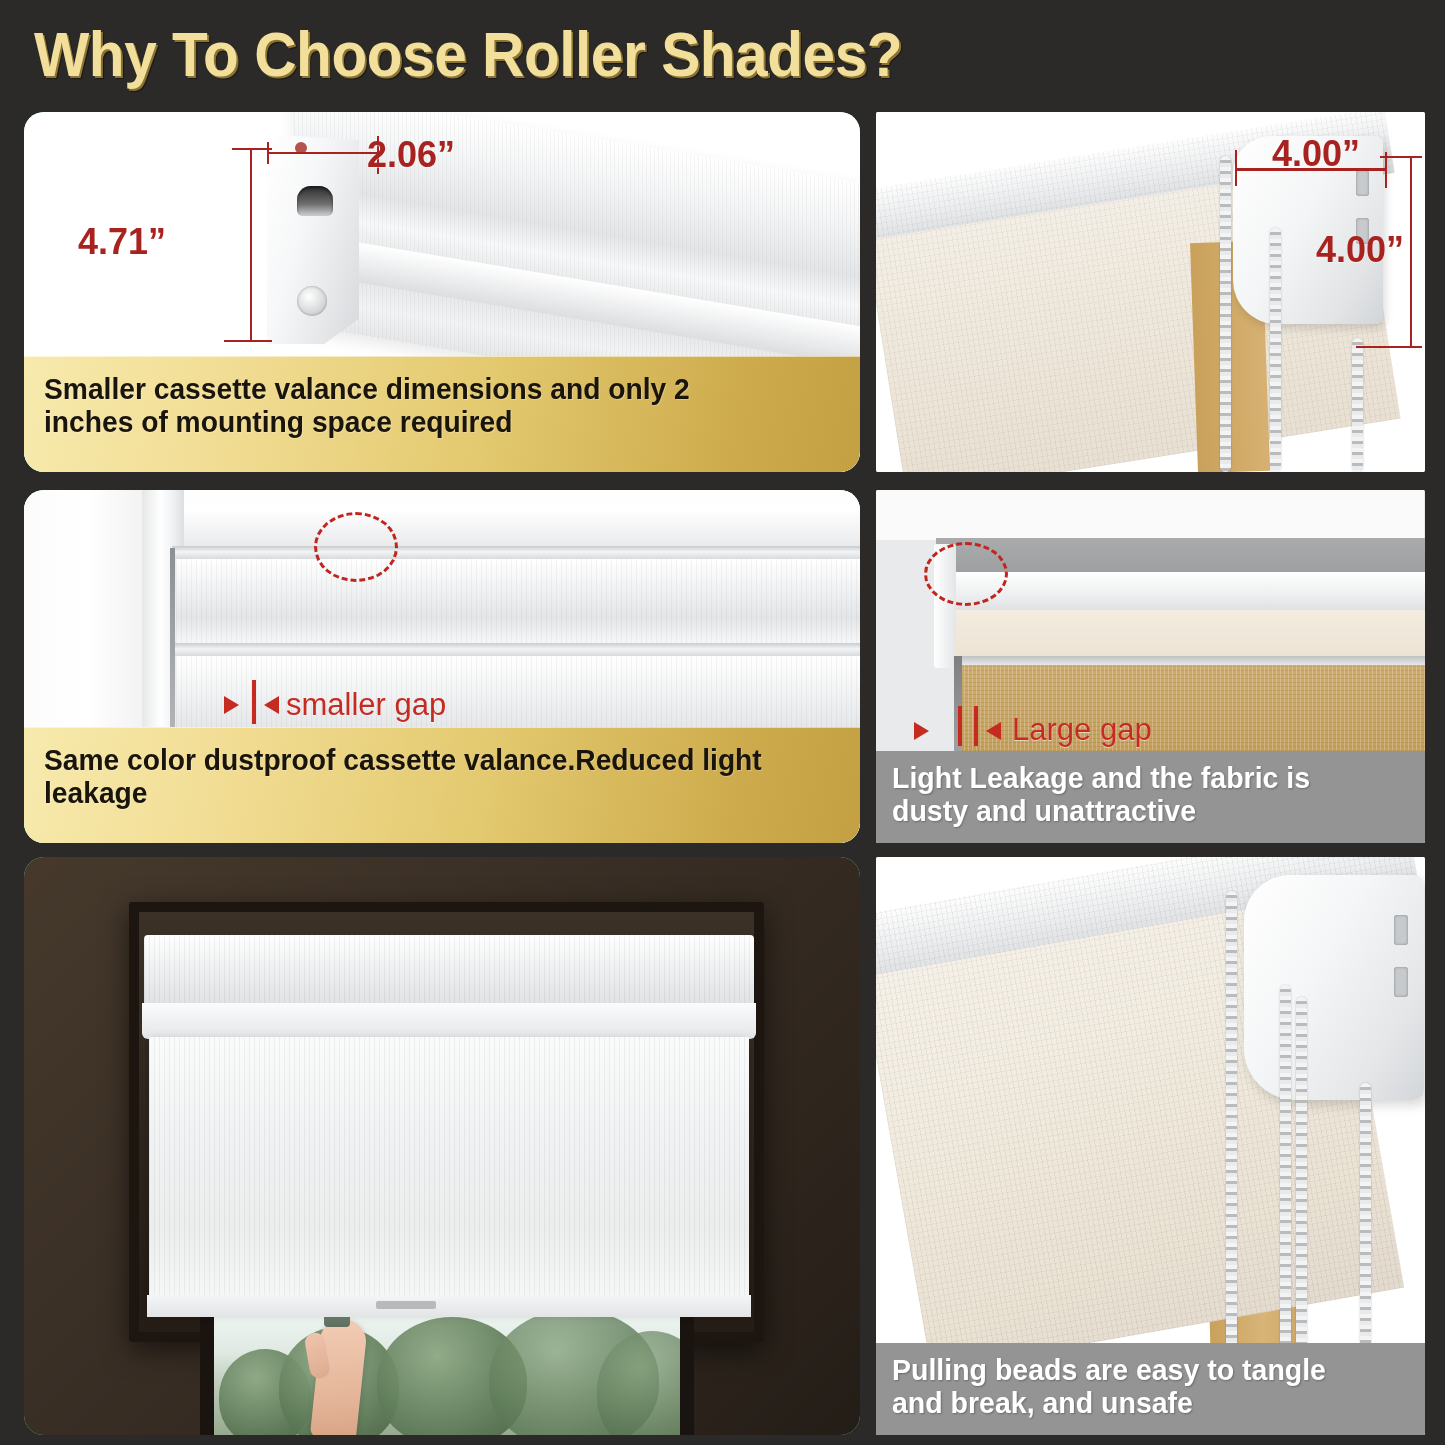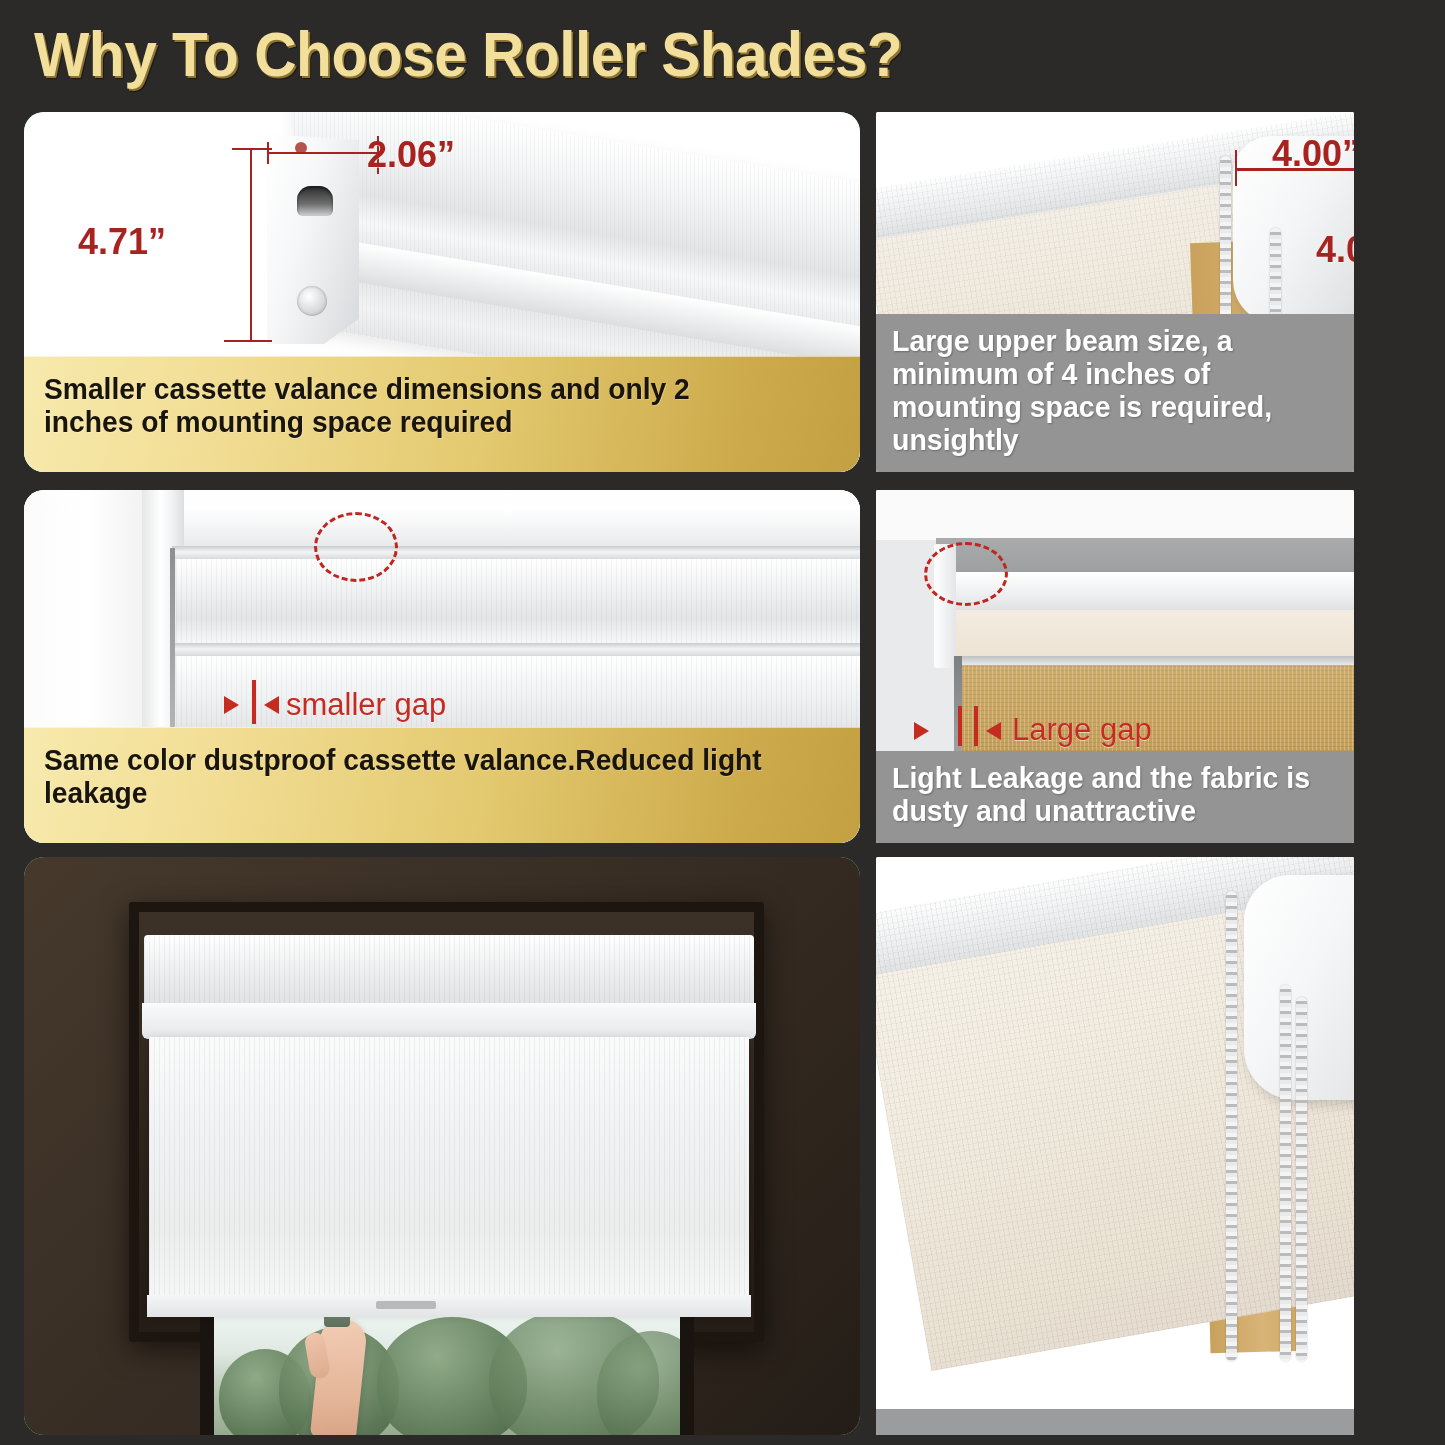--- a/index.html
+++ b/index.html
@@ -22,21 +22,21 @@
     white-space:nowrap;
   }
 
   
   .grid{position:absolute;left:0;top:0;width:1445px;height:1445px;}
   .panel{position:absolute;overflow:hidden;background:#86efac;}
   .panel.left{border-radius:20px;}
   .panel.right{border-radius:2px;}
 
   .col-l{left:24px;width:836px;}
-  .col-r{left:876px;width:478px;}
+  .col-r{left:876px;width:549px;}
   .row-1{top:112px;height:360px;}
   .row-2{top:490px;height:353px;}
   .row-3{top:857px;height:578px;}
 
   .stage{position:absolute;left:0;top:0;right:0;bottom:0;}
 
   
   .cap{position:absolute;left:0;right:0;bottom:0;box-sizing:border-box;}
   .cap.gold{
     background:linear-gradient(100deg,#f7eaad 0%,#f2de96 22%,#e3c96f 55%,#cdab4c 85%,#c3a041 100%);
@@ -344,23 +344,20 @@
       <div class="rline" style="left:359px;top:56px;width:152px;height:3px;"></div>
       <div class="rline" style="left:509px;top:40px;width:2px;height:36px;"></div>
       <div class="dimtxt" style="left:396px;top:24px;">4.00”</div>
 
       <div class="rline" style="left:504px;top:44px;width:42px;height:2px;"></div>
       <div class="rline" style="left:534px;top:44px;width:2px;height:192px;"></div>
       <div class="rline" style="left:480px;top:234px;width:66px;height:2px;"></div>
       <div class="dimtxt" style="left:440px;top:120px;">4.00”</div>
     </div>
 
-    <div class="cap gray">
-      <div class="txt">Large upper beam size, a minimum of 4 inches of mounting space is required, unsightly</div>
-    </div>
   </div>
 
   <div class="panel left col-l row-2">
     <div class="stage">
       <div class="p3bg"></div>
       <div class="frame-out"></div>
       <div class="hdr-mold"></div>
       <div class="frame-mold"></div>
       <div class="railbar" style="top:56px;"></div>
       <div class="shade-band" style="top:69px;height:84px;"></div>
@@ -447,15 +444,18 @@
         <div class="slotv" style="top:40px;"></div>
         <div class="slotv" style="top:92px;"></div>
       </div>
       <div class="bead" style="left:350px;top:34px;height:470px;"></div>
       <div class="bead" style="left:404px;top:128px;height:376px;"></div>
       <div class="bead" style="left:420px;top:140px;height:364px;"></div>
       <div class="bead" style="left:484px;top:226px;height:278px;"></div>
       <div class="p6-gray-strip"></div>
     </div>
 
+    <div class="cap gray">
+      <div class="txt">Pulling beads are easy to tangle and break, and unsafe</div>
+    </div>
   </div>
 
 </div>
 
 </body></html>

